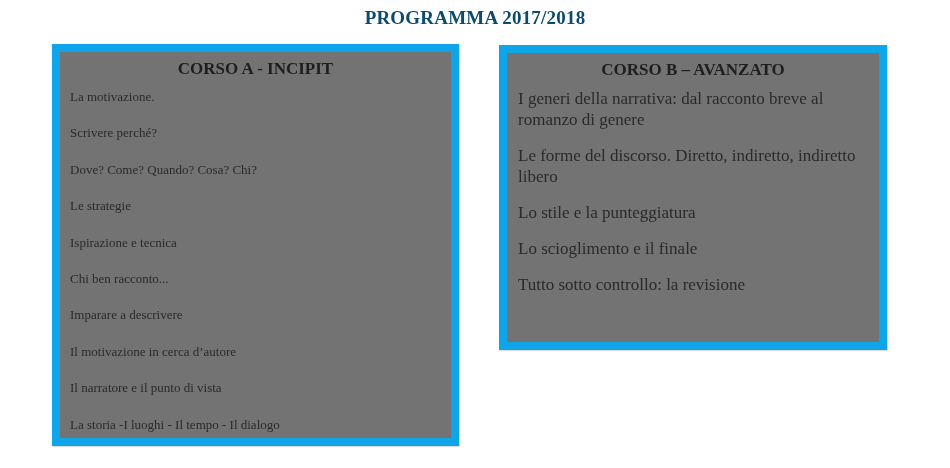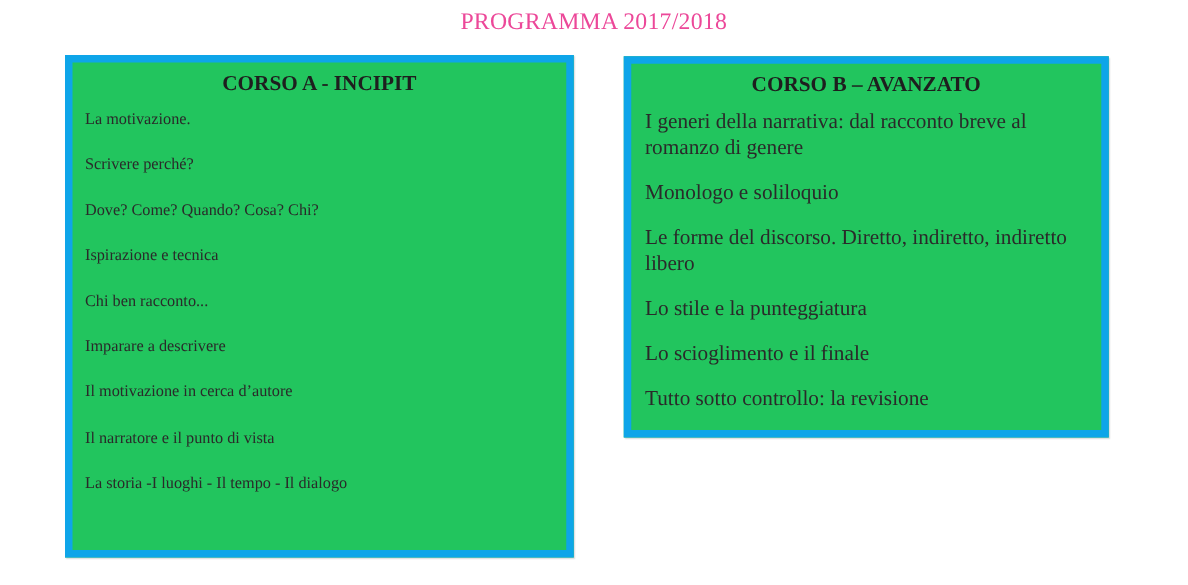--- a/index.html
+++ b/index.html
@@ -2,25 +2,25 @@
 <html><head>
   <meta charset="utf-8">
   <style>
     html, body { margin: 0; padding: 0; }
     body {
       width: 950px; height: 468px; background: #ffffff; position: relative;
       overflow: hidden; font-family: "DejaVu Serif", "Liberation Serif", serif; color: #2a2a2a;
     }
     .title {
       position: absolute; top: 7px; left: 0; width: 950px; text-align: center;
-      font-family: "Liberation Serif", serif; font-weight: normal; font-size: 19px;
-      color: #ec4899; letter-spacing: 0.2px;
+      font-family: "Liberation Serif", serif; font-weight: bold; font-size: 19px;
+      color: #0c4a6e; letter-spacing: 0.2px;
     }
     .box {
-      position: absolute; border: 6px solid #0ea5e9; background: #22c55e; box-sizing: border-box;
+      position: absolute; border: 8px solid #0ea5e9; background: #737373; box-sizing: border-box;
       box-shadow: 1px 1px 1px rgba(0,0,0,0.15);
     }
     .box.a { left: 52px; top: 44px; width: 407px; height: 402px; }
     .box.b { left: 499px; top: 45px; width: 388px; height: 305px; }
     .box-head {
       text-align: center; font-weight: bold; font-size: 17px; margin-top: 7px; margin-bottom: 8px;
       font-family: "Liberation Serif", serif; color: #1e1e1e;
     }
     ul { list-style: none; margin: 0; padding: 0 0 0 10px; }
     .box.a li {
@@ -37,32 +37,32 @@
 <body>
 
 <div class="title">PROGRAMMA 2017/2018</div>
 
 <div class="box a">
   <div class="box-head">CORSO A - INCIPIT</div>
   <ul>
     <li>La motivazione.</li>
     <li>Scrivere perché?</li>
     <li>Dove? Come? Quando? Cosa? Chi?</li>
+    <li>Le strategie</li>
     <li>Ispirazione e tecnica</li>
     <li>Chi ben racconto...</li>
     <li>Imparare a descrivere</li>
     <li>Il motivazione in cerca d’autore</li>
     <li>Il narratore e il punto di vista</li>
     <li>La storia -I luoghi - Il tempo - Il dialogo</li>
   </ul>
 </div>
 
 <div class="box b">
   <div class="box-head">CORSO B – AVANZATO</div>
   <ul>
     <li>I generi della narrativa: dal racconto breve al romanzo di genere</li>
-    <li>Monologo e soliloquio</li>
     <li>Le forme del discorso. Diretto, indiretto, indiretto libero</li>
     <li>Lo stile e la punteggiatura</li>
     <li>Lo scioglimento e il finale</li>
     <li>Tutto sotto controllo: la revisione</li>
   </ul>
 </div>
 
 </body></html>

